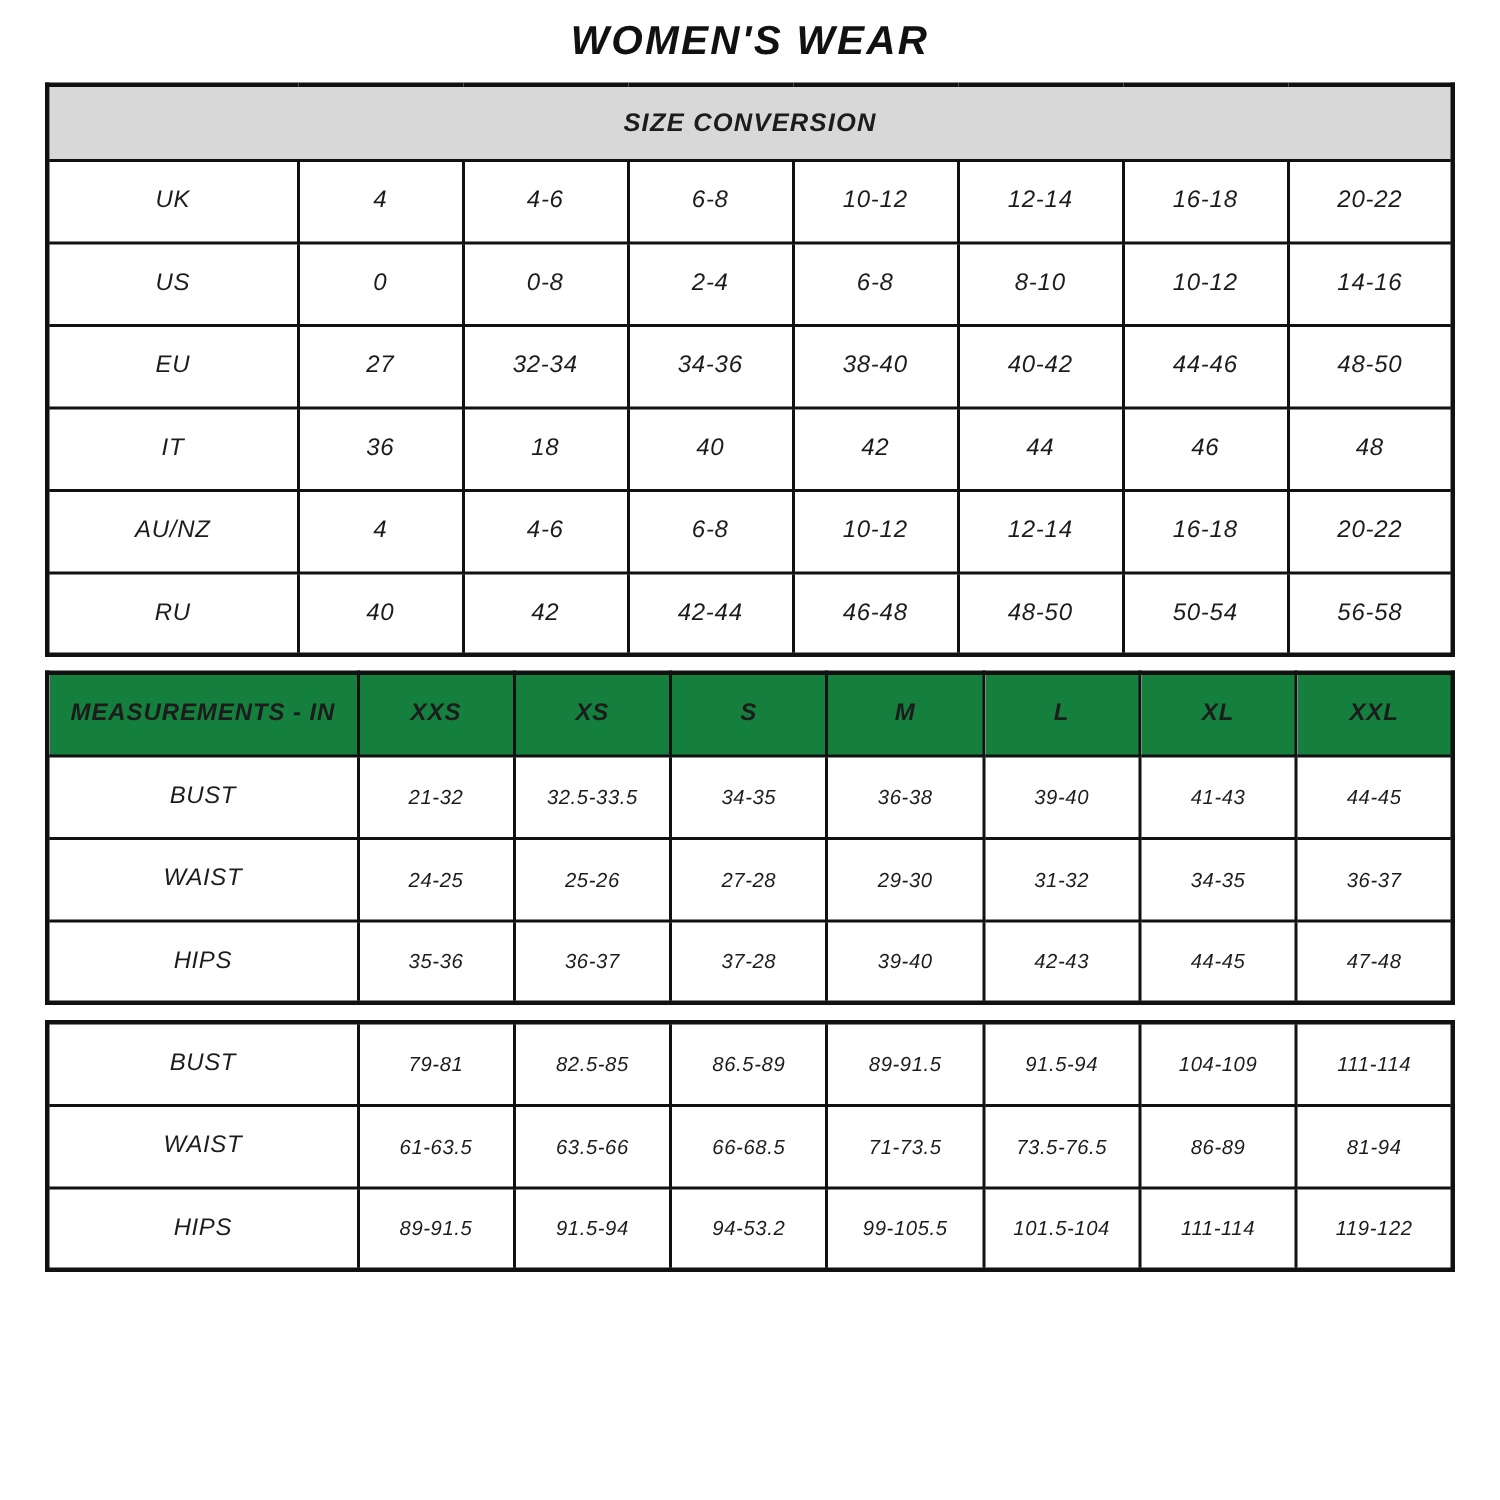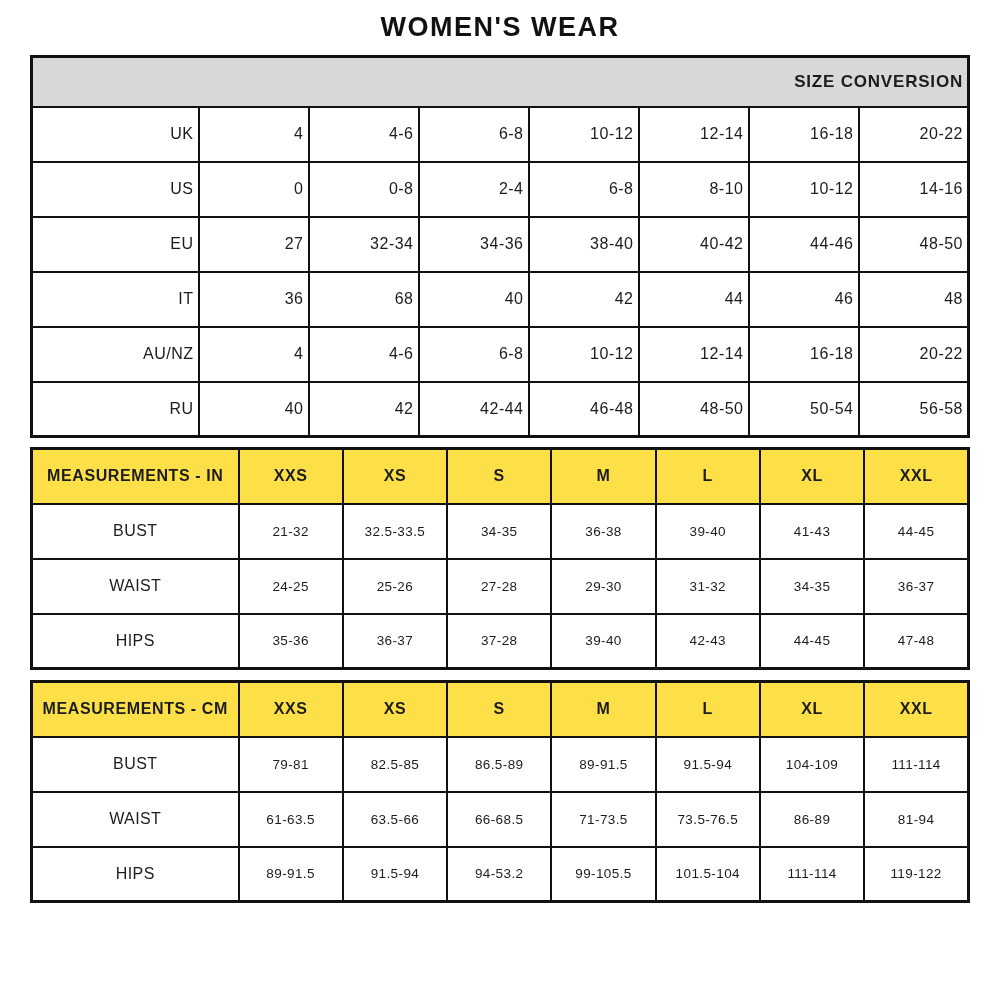--- a/index.html
+++ b/index.html
@@ -6,20 +6,21 @@
   html, body {
     width: 1000px;
     background: #ffffff;
     font-family: "Liberation Sans", sans-serif;
     color: #1c1c1c;
   }
   .page {
     width: 1000px;
     height: 1000px;
     padding: 10px 30px 15px 30px;
+    font-style: italic;
   }
   .page-title {
     text-align: center;
     font-size: 27px;
     font-weight: 700;
     letter-spacing: 1.5px;
     margin: 2px 0 12px 0;
     color: #111111;
   }
   table {
@@ -36,26 +37,26 @@
     overflow: hidden;
   }
   
   .t-size .caption-cell {
     background: #d8d8d8;
     height: 50px;
     font-size: 17px;
     font-weight: 700;
     letter-spacing: 0.8px;
   }
-  .t-size td { height: 55px; font-size: 16px; font-weight: 500; letter-spacing: 0.5px; text-align: right; }
+  .t-size td { height: 55px; font-size: 16px; font-weight: 500; letter-spacing: 0.5px; }
   .t-size { margin-bottom: 9px; }
   
   .t-meas { margin-bottom: 10px; }
   .t-meas th {
-    background: #fde047;
+    background: #15803d;
     height: 55px;
     font-size: 16px;
     font-weight: 700;
     letter-spacing: 0.6px;
   }
   .t-meas td { height: 55px; font-size: 13.5px; font-weight: 500; letter-spacing: 0.4px; }
   .t-meas td.row-label { font-size: 16px; }
 </style>
 </head>
 <body>
@@ -105,21 +106,21 @@
       <td>32-34</td>
       <td>34-36</td>
       <td>38-40</td>
       <td>40-42</td>
       <td>44-46</td>
       <td>48-50</td>
     </tr>
     <tr>
       <td class="row-label">IT</td>
       <td>36</td>
-      <td>68</td>
+      <td>18</td>
       <td>40</td>
       <td>42</td>
       <td>44</td>
       <td>46</td>
       <td>48</td>
     </tr>
     <tr>
       <td class="row-label">AU/NZ</td>
       <td>4</td>
       <td>4-6</td>
@@ -202,30 +203,20 @@
       <col style="width:207px">
         <col>
         <col>
         <col>
         <col>
         <col>
         <col>
         <col>
     </colgroup>
     <tbody>
-        <tr>
-      <th>MEASUREMENTS - CM</th>
-      <th>XXS</th>
-      <th>XS</th>
-      <th>S</th>
-      <th>M</th>
-      <th>L</th>
-      <th>XL</th>
-      <th>XXL</th>
-    </tr>
     <tr>
       <td class="row-label">BUST</td>
       <td>79-81</td>
       <td>82.5-85</td>
       <td>86.5-89</td>
       <td>89-91.5</td>
       <td>91.5-94</td>
       <td>104-109</td>
       <td>111-114</td>
     </tr>

